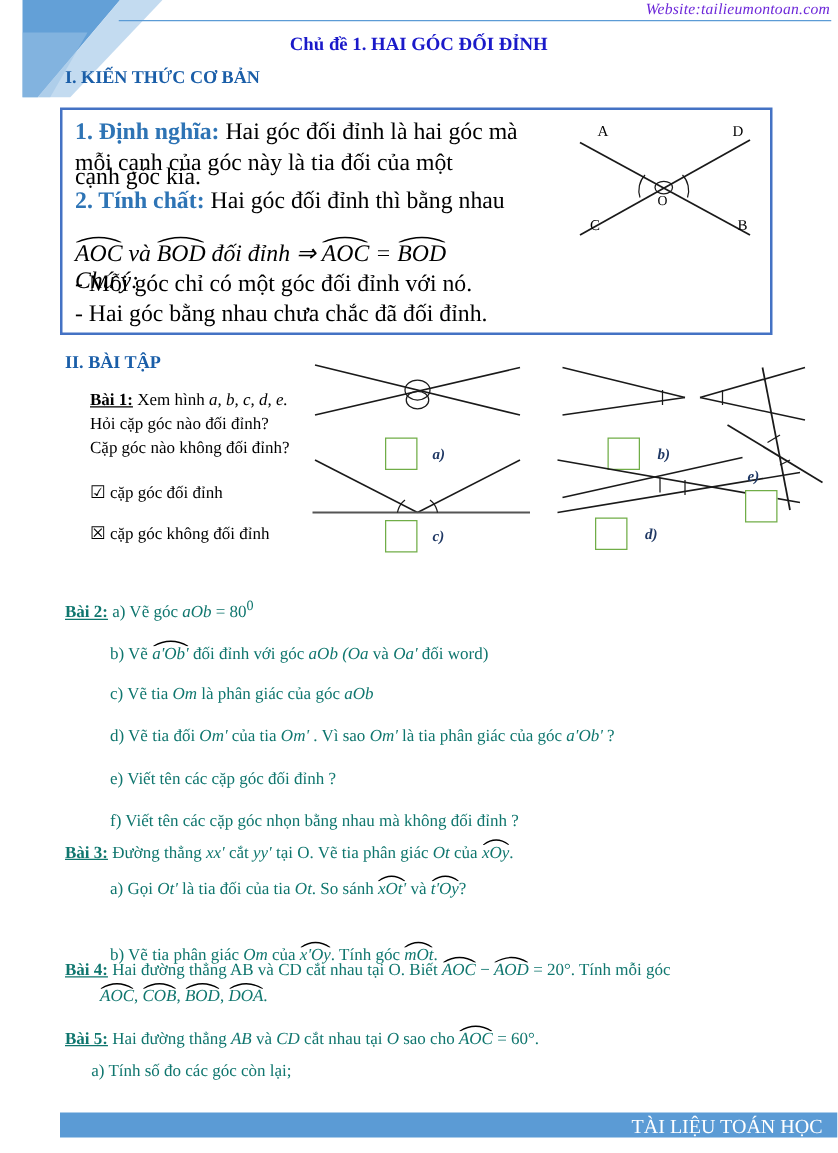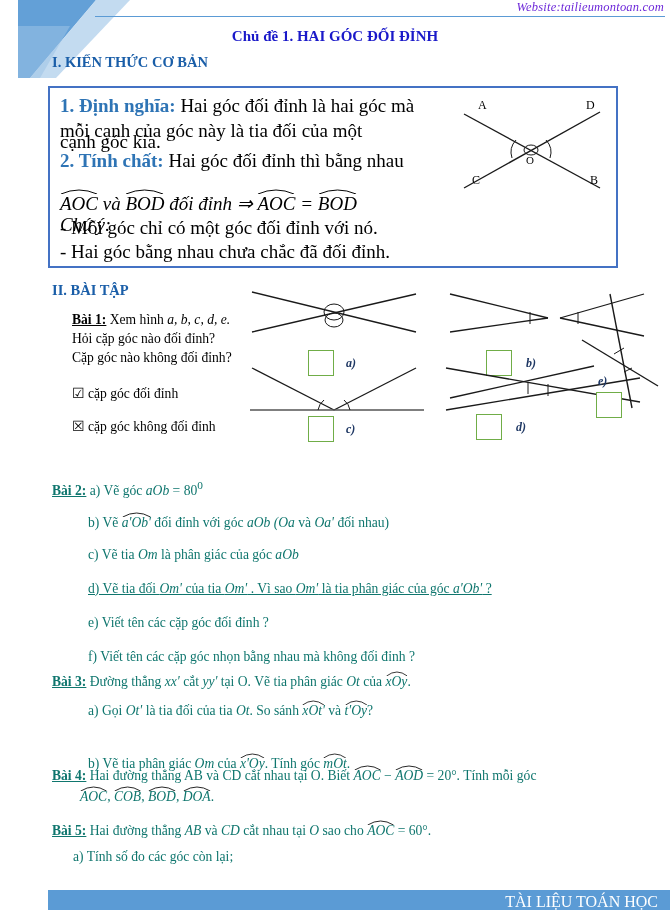--- a/index.html
+++ b/index.html
@@ -88,21 +88,21 @@
     border:1.5px solid #70AD47; background:#fff;
   }
 
   
   .ex { position:absolute; font-size:13.6px; color:#0f766e; line-height:1.3; }
   .exlabel { font-weight:bold; text-decoration:underline; }
 
   #b2h  { left:52px;  top:478px; }
   #b2b  { left:88px;  top:512px; }
   #b2c  { left:88px;  top:546px; }
-  #b2d  { left:88px;  top:580px;text-decoration:underline; }
+  #b2d  { left:88px;  top:580px; }
   #b2e  { left:88px;  top:614px; }
   #b2f  { left:88px;  top:648px; }
 
   #b3h  { left:52px;  top:671px; }
   #b3a  { left:88px;  top:700px; }
   #b3b  { left:88px;  top:729px;margin-top:24px; }
 
   #b4h  { left:52px;  top:765px; width:600px; }
   #b4b  { left:80px;  top:786px; }
 
@@ -263,21 +263,21 @@
 
 <div class="ex" id="b2h">
   <span class="exlabel">Bài 2:</span><span> a) Vẽ góc </span><span class="it">aOb</span><span> = 80</span><sup>0</sup>
 </div>
 
 <div class="ex" id="b2b">
   <span>b) Vẽ  </span><span class="ovl it"><span class="arc">
         <svg viewBox="0 0 40 6" preserveAspectRatio="none">
           <path d="M1,6 Q20,-2 39,6" fill="none" stroke="#000" stroke-width="1"></path>
         </svg>
-      </span><span>a'Ob'</span></span><span> đối đỉnh với góc </span><span class="it">aOb</span><span class="it">  (Oa</span><span>  và </span><span class="it">Oa'</span><span>  đối nhau)</span>
+      </span><span>a'Ob'</span></span><span> đối đỉnh với góc </span><span class="it">aOb</span><span class="it">  (Oa</span><span>  và </span><span class="it">Oa'</span><span>  đối word)</span>
 </div>
 
 <div class="ex" id="b2c">
   <span>c) Vẽ tia </span><span class="it">Om</span><span>  là phân giác của góc </span><span class="it">aOb</span>
 </div>
 
 <div class="ex" id="b2d">
   <span>d) Vẽ tia đối </span><span class="it">Om'</span><span>  của tia </span><span class="it">Om'</span><span> . Vì sao </span><span class="it">Om'</span><span> là tia phân giác của góc </span><span class="it">a'Ob'</span><span> ?</span>
 </div>
 

